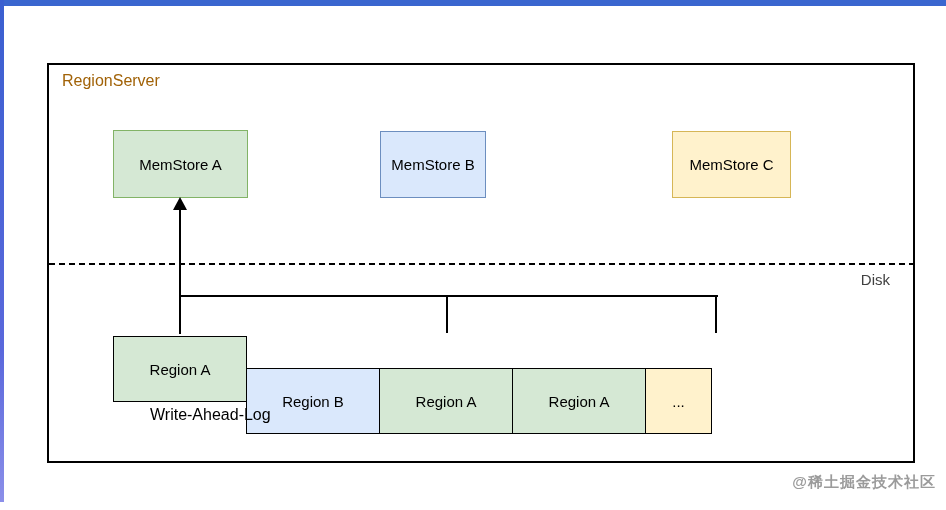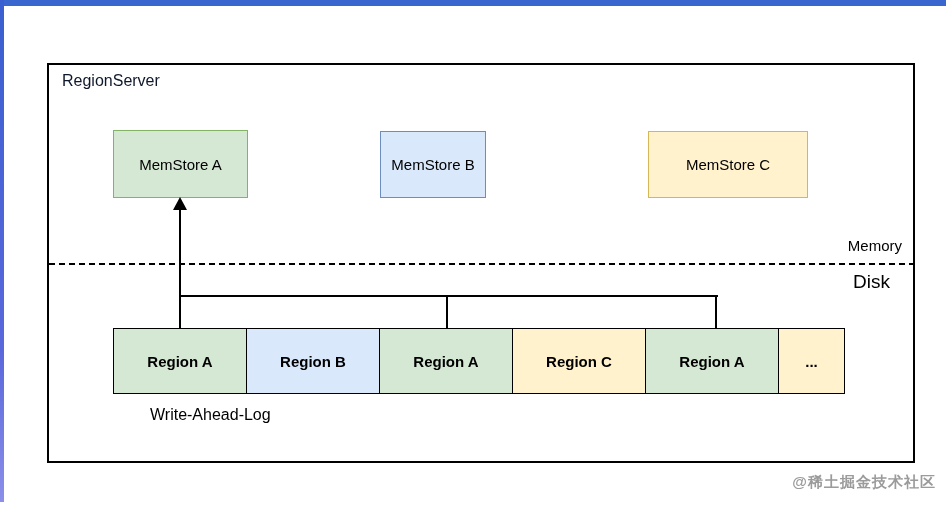--- a/index.html
+++ b/index.html
@@ -31,88 +31,87 @@
     left: 47px; top: 63px;
     width: 868px; height: 400px;
     border: 2px solid #000000;
     background: #ffffff;
     box-sizing: border-box;
   }
   .regionserver-label {
     position: absolute;
     left: 62px; top: 72px;
     font-size: 16px;
-    color: #0f172a;
+    color: #a16207;
   }
   .node {
     position: absolute;
     display: flex;
     align-items: center;
     justify-content: center;
     font-size: 15px;
     color: #000000;
     box-sizing: border-box;
     border: 1px solid;
   }
   .memstore-a { left: 113px; top: 130px; width: 135px; height: 68px; }
   .memstore-b { left: 380px; top: 131px; width: 106px; height: 67px; }
-  .memstore-c { left: 648px; top: 131px; width: 160px; height: 67px; }
+  .memstore-c { left: 672px; top: 131px; width: 119px; height: 67px; }
   .fill-green  { background: #d5e8d4; border-color: #82b366; }
   .fill-blue   { background: #dae8fc; border-color: #6c8ebf; }
   .fill-yellow { background: #fff2cc; border-color: #d6b656; }
   .divider-dashed {
     position: absolute;
     left: 49px; top: 263px;
     width: 866px; height: 0;
     border-top: 2px dashed #000000;
   }
   .memory-label {
     position: absolute;
     left: 780px; top: 237px; width: 122px;
     text-align: right;
     font-size: 15px;
     color: #000000;
   }
   .disk-label {
     position: absolute;
     left: 780px; top: 271px; width: 110px;
     text-align: right;
-    font-size: 19px;
-    color: #000000;
+    font-size: 15px;
+    color: #404040;
   }
   .line { position: absolute; background: #000000; }
   .arrow-vertical   { left: 179px; top: 208px; width: 2px;  height: 126px; }
   .connector-horiz  { left: 179px; top: 295px; width: 539px; height: 2px; }
   .connector-v-mid  { left: 446px; top: 295px; width: 2px;  height: 38px; }
   .connector-v-right{ left: 715px; top: 295px; width: 2px;  height: 38px; }
   .arrowhead-up {
     position: absolute;
     left: 173px; top: 197px;
     width: 0; height: 0;
     border-left: 7px solid transparent;
     border-right: 7px solid transparent;
     border-bottom: 13px solid #000000;
   }
   .wal-row {
     position: absolute;
-    left: 113px; top: 328px;
+    left: 113px; top: 336px;
     display: flex;
-    font-weight: bold;
   }
   .wal-seg {
     width: 134px; height: 66px;
     display: flex;
     align-items: center;
     justify-content: center;
     font-size: 15px;
     color: #000000;
     box-sizing: border-box;
     border: 1px solid;
   }
-  .wal-seg + .wal-seg { margin-left: -1px; }
+  .wal-seg + .wal-seg { margin-left: -1px; margin-top: 32px; }
   .wal-seg.narrow { width: 67px; }
   .wal-label {
     position: absolute;
     left: 126px; top: 406px;
     font-size: 16px;
     color: #000000;
     margin-left: 24px;
   }
   .watermark {
     position: absolute;
@@ -133,34 +132,32 @@
   <div class="left-accent"></div>
 
   <div class="regionserver-box"></div>
   <div class="regionserver-label">RegionServer</div>
 
   <div class="node memstore-a fill-green">MemStore A</div>
   <div class="node memstore-b fill-blue">MemStore B</div>
   <div class="node memstore-c fill-yellow">MemStore C</div>
 
   <div class="divider-dashed"></div>
-  <div class="memory-label">Memory</div>
   <div class="disk-label">Disk</div>
 
   <div class="line arrow-vertical"></div>
   <div class="arrowhead-up"></div>
   <div class="line connector-horiz"></div>
   <div class="line connector-v-mid"></div>
   <div class="line connector-v-right"></div>
 
   <div class="wal-row">
     <div class="wal-seg fill-green">Region A</div>
     <div class="wal-seg fill-blue">Region B</div>
     <div class="wal-seg fill-green">Region A</div>
-    <div class="wal-seg fill-yellow">Region C</div>
     <div class="wal-seg fill-green">Region A</div>
     <div class="wal-seg fill-yellow narrow">...</div>
   </div>
 
   <div class="wal-label">Write-Ahead-Log</div>
 
   <div class="watermark">@稀土掘金技术社区</div>
 
 </div>
 

